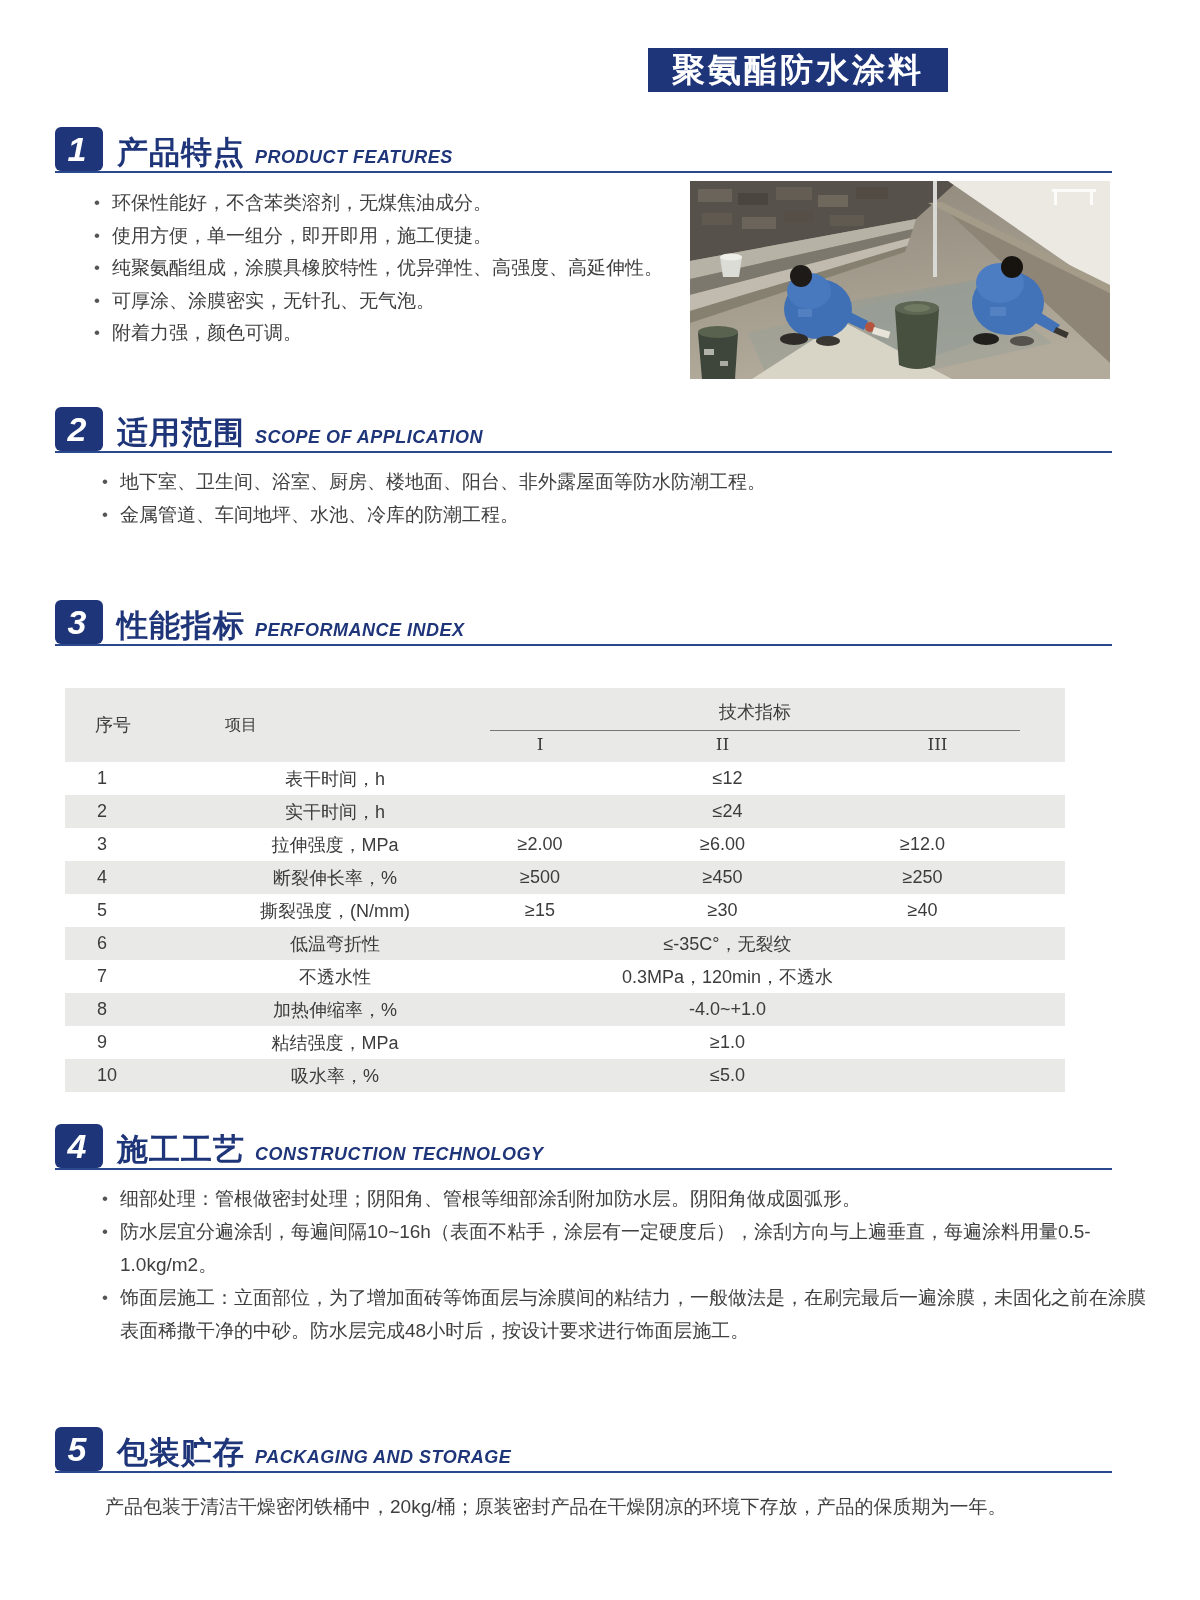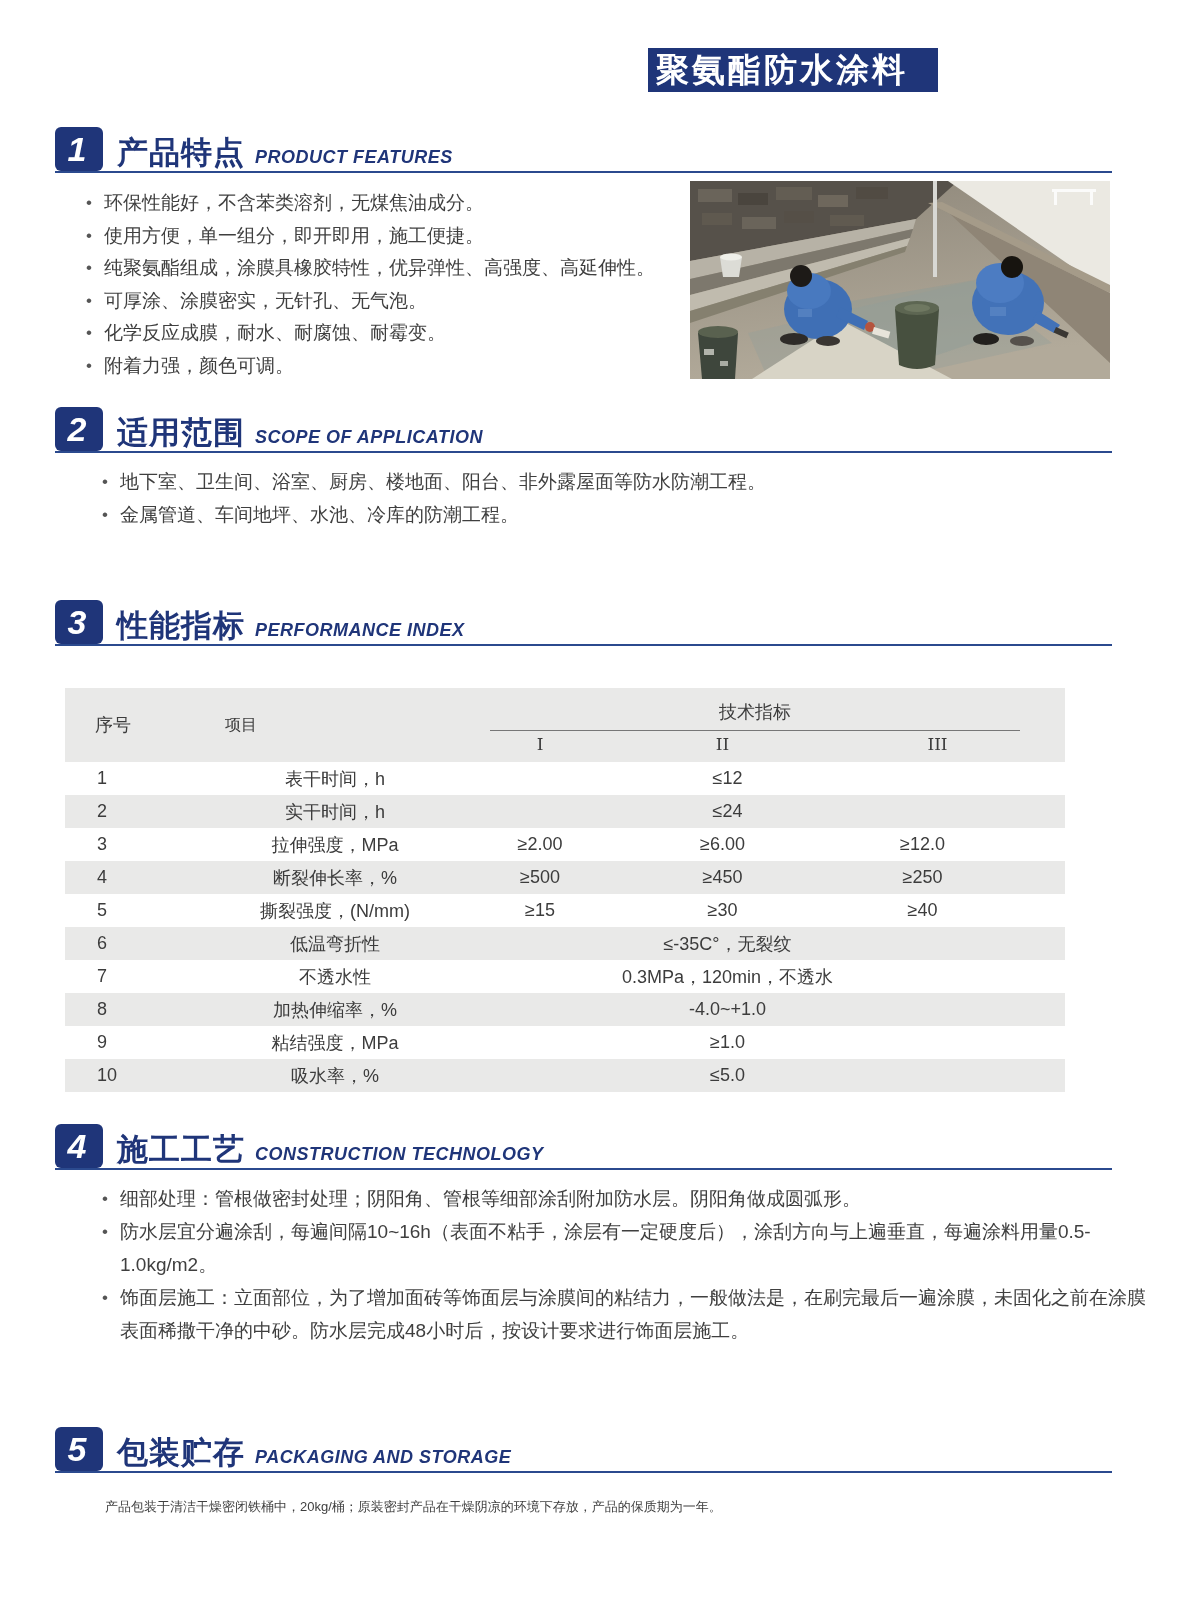--- a/index.html
+++ b/index.html
@@ -7,21 +7,21 @@
   }
   *{margin:0;padding:0;box-sizing:border-box;}
   html,body{background:#fff;}
   body{font-family:"Liberation Sans","DejaVu Sans",sans-serif;color:var(--text);}
   .page{position:relative;width:1200px;height:1600px;background:#fff;overflow:hidden;}
 
   
   .banner{position:absolute;left:648px;top:48px;height:44px;min-width:290px;
     background:var(--navy);color:#fff;font-size:33px;font-weight:bold;
     letter-spacing:3px;display:flex;align-items:center;justify-content:flex-start;
-    padding:0 8px;}
+    padding:0 24px;}
 
   
   .sec-header{position:absolute;left:55px;width:1057px;height:46px;
     border-bottom:2px solid var(--line);display:flex;align-items:flex-end;}
   .sec-badge{width:48px;height:44px;background:var(--navy);border-radius:6px;
     color:#fff;font-size:34px;font-weight:bold;font-style:italic;
     display:flex;align-items:center;justify-content:center;padding-right:4px;}
   .sec-zh{color:var(--navy);font-size:31px;font-weight:bold;line-height:1;
     margin:0 0 3px 14px;letter-spacing:1px;}
   .sec-en{color:var(--navy);font-size:18px;font-weight:bold;line-height:1;
@@ -57,26 +57,26 @@
   .perf-table tbody tr{height:33px;}
   .perf-table tbody tr:nth-child(even){background:var(--gray);}
   .perf-table td.c-no{text-align:left;padding-left:32px;}
   .perf-table td.c-item{text-align:center;padding-left:65px;}
   .perf-table td.c-val{text-align:center;}
   .perf-table td.c-span{text-align:center;padding-right:55px;}
   .perf-table td.c-v3{padding-right:30px;}
 
   
   .pack-body{position:absolute;left:105px;top:1492px;width:1040px;
-    font-size:13px;line-height:30px;color:var(--text);}
+    font-size:19px;line-height:30px;color:var(--text);}
 
   
   #sec1-h{top:127px;} #sec2-h{top:407px;} #sec3-h{top:600px;}
   #sec4-h{top:1124px;} #sec5-h{top:1427px;}
-  #sec1-b{left:84px;top:187px;width:580px;}
+  #sec1-b{left:92px;top:187px;width:580px;}
   #sec2-b{left:100px;top:466px;width:900px;}
   #sec4-b{left:100px;top:1182px;width:1055px;}
 </style>
 </head>
 <body>
 
 <div class="page">
 
   <div class="banner">
     <span>聚氨酯防水涂料</span>
@@ -87,21 +87,20 @@
       <span>1</span>
     </div>
     <div class="sec-zh">产品特点</div>
     <div class="sec-en">PRODUCT FEATURES</div>
   </div>
   <ul class="bullets" id="sec1-b">
     <li>环保性能好，不含苯类溶剂，无煤焦油成分。</li>
     <li>使用方便，单一组分，即开即用，施工便捷。</li>
     <li>纯聚氨酯组成，涂膜具橡胶特性，优异弹性、高强度、高延伸性。</li>
     <li>可厚涂、涂膜密实，无针孔、无气泡。</li>
-    <li>化学反应成膜，耐水、耐腐蚀、耐霉变。</li>
     <li>附着力强，颜色可调。</li>
   </ul>
 
   <div class="photo">
     <svg viewBox="0 0 420 198" preserveAspectRatio="none">
       <defs>
         <linearGradient id="floorg" x1="0" y1="0" x2="0.25" y2="1">
           <stop offset="0" stop-color="#8f887b"></stop>
           <stop offset="1" stop-color="#b2aa9a"></stop>
         </linearGradient>

